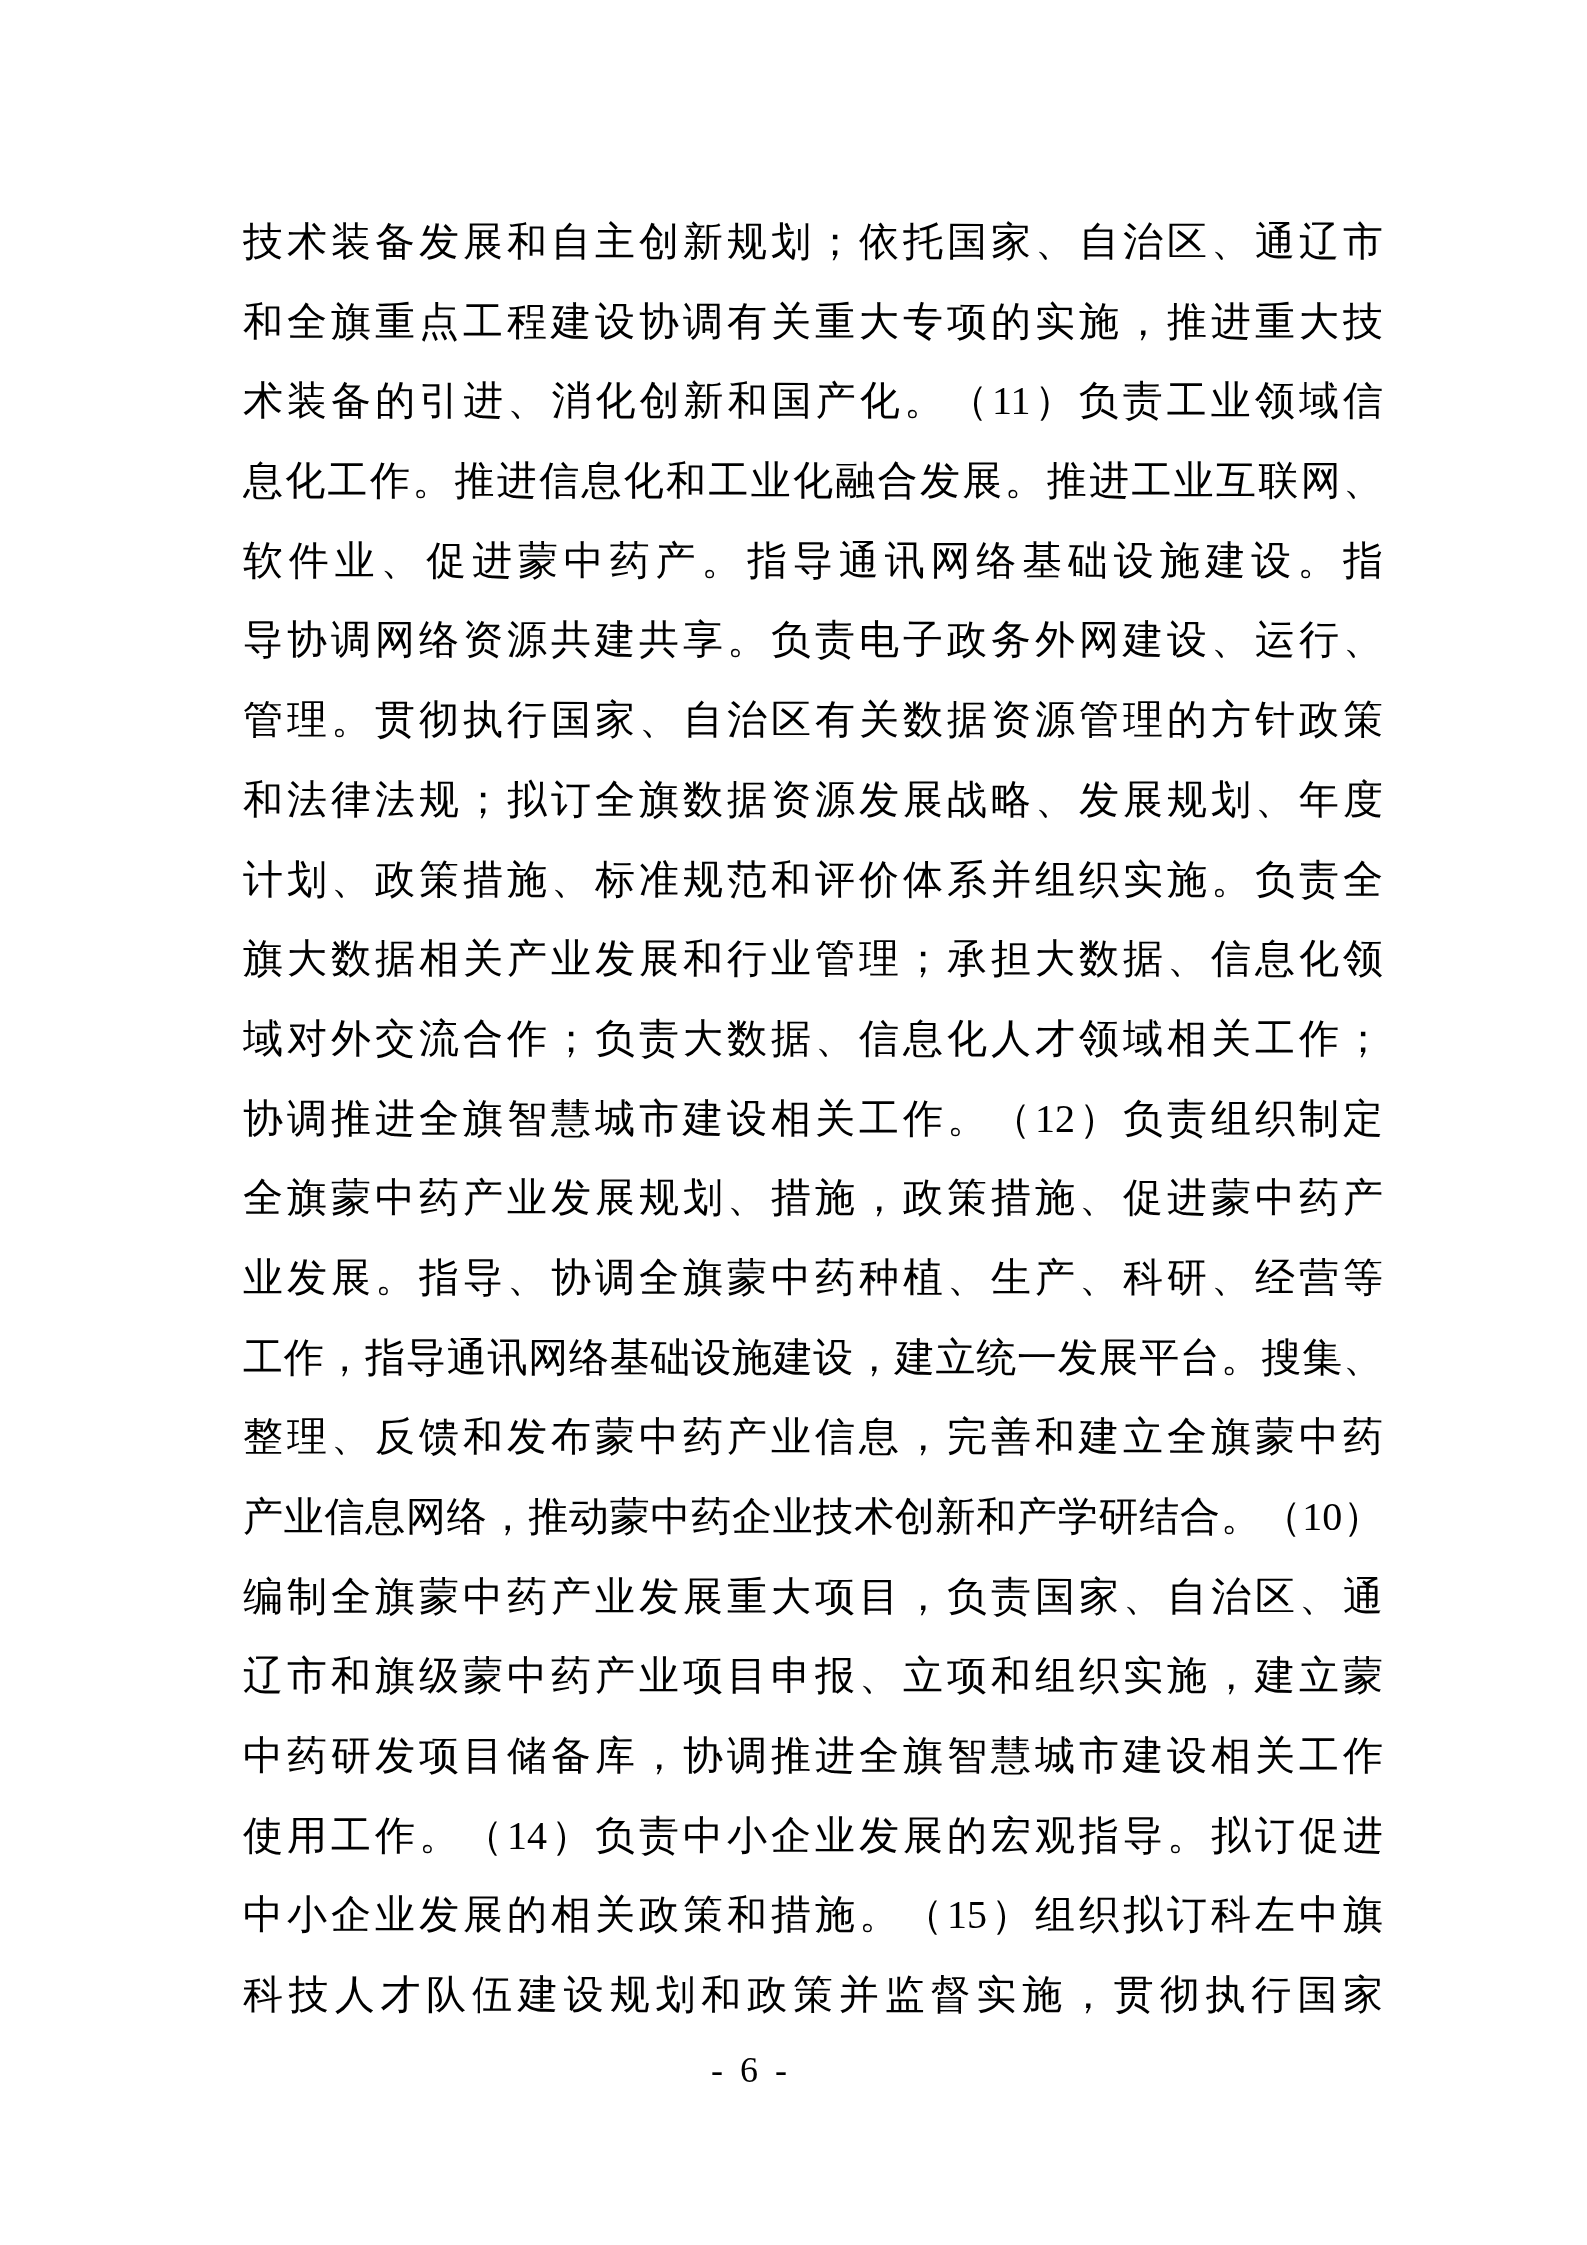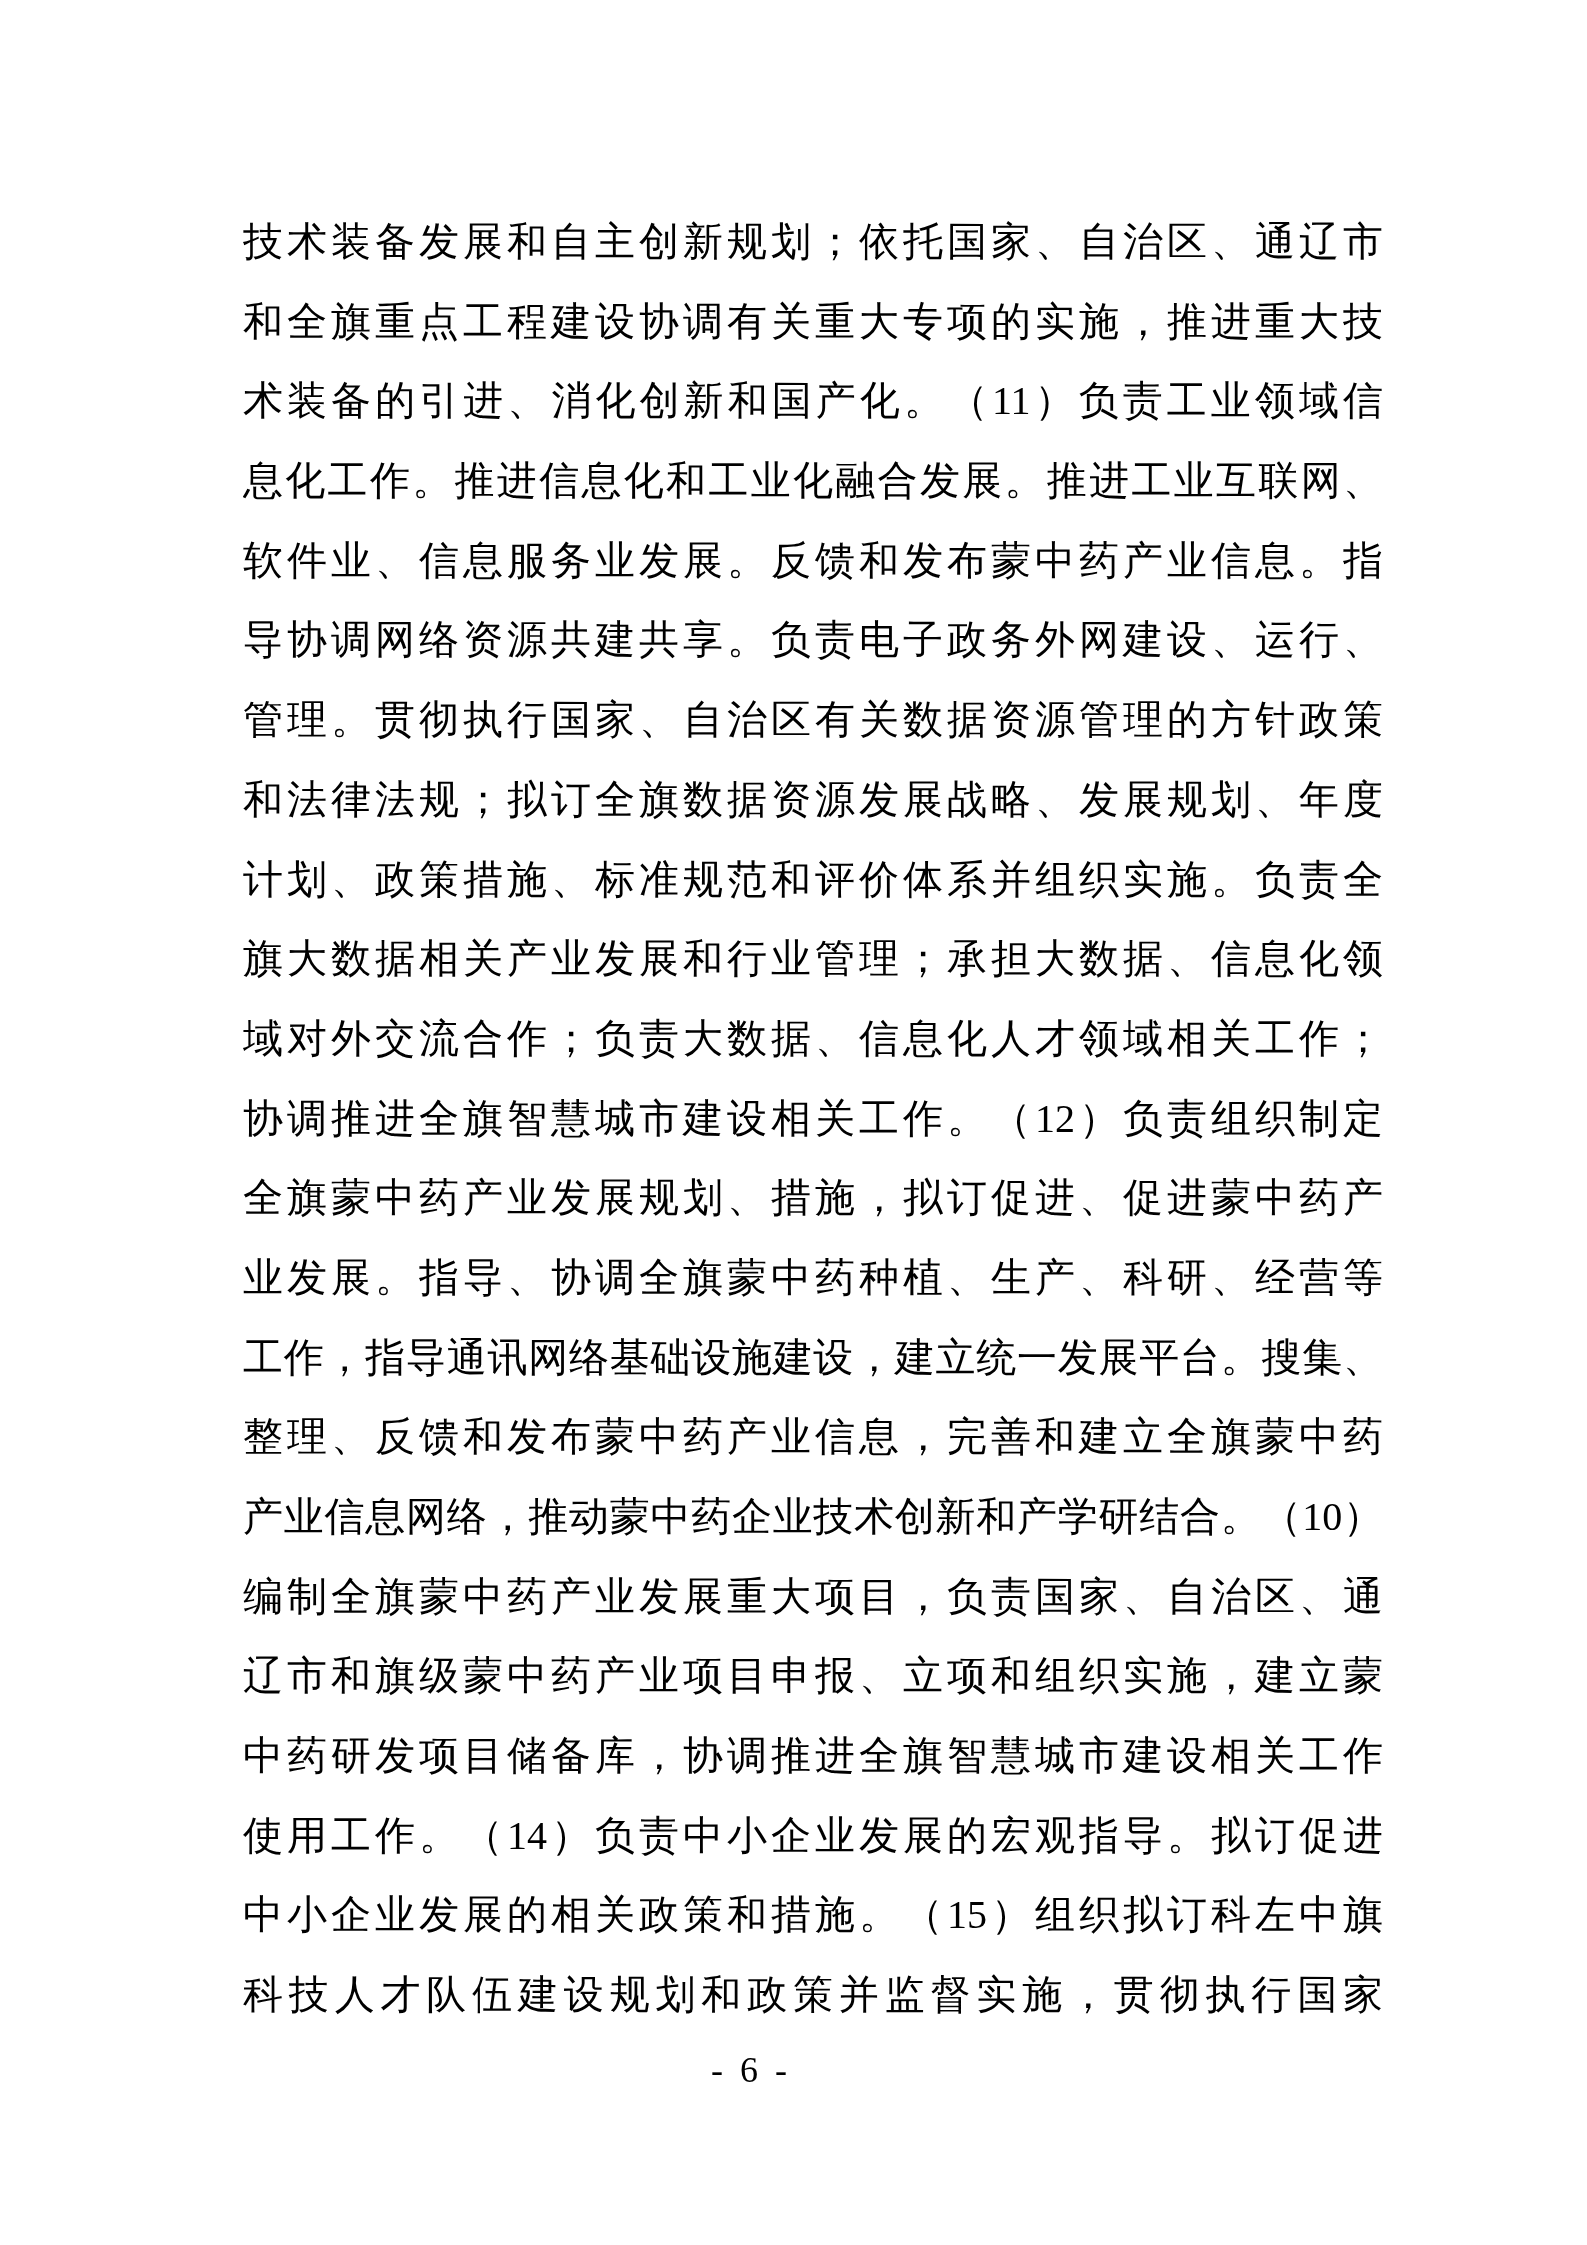--- a/index.html
+++ b/index.html
@@ -47,29 +47,29 @@
 </style>
 </head>
 <body>
 
 <div class="page">
   <div class="text-block">
     <div class="line">技术装备发展和自主创新规划；依托国家、自治区、通辽市</div>
     <div class="line">和全旗重点工程建设协调有关重大专项的实施，推进重大技</div>
     <div class="line">术装备的引进、消化创新和国产化。（11）负责工业领域信</div>
     <div class="line">息化工作。推进信息化和工业化融合发展。推进工业互联网、</div>
-    <div class="line">软件业、信息服务业发展。反馈和发布蒙中药产业信息。指</div>
+    <div class="line">软件业、促进蒙中药产。指导通讯网络基础设施建设。指</div>
     <div class="line">导协调网络资源共建共享。负责电子政务外网建设、运行、</div>
     <div class="line">管理。贯彻执行国家、自治区有关数据资源管理的方针政策</div>
     <div class="line">和法律法规；拟订全旗数据资源发展战略、发展规划、年度</div>
     <div class="line">计划、政策措施、标准规范和评价体系并组织实施。负责全</div>
     <div class="line">旗大数据相关产业发展和行业管理；承担大数据、信息化领</div>
     <div class="line">域对外交流合作；负责大数据、信息化人才领域相关工作；</div>
     <div class="line">协调推进全旗智慧城市建设相关工作。（12）负责组织制定</div>
-    <div class="line">全旗蒙中药产业发展规划、措施，拟订促进、促进蒙中药产</div>
+    <div class="line">全旗蒙中药产业发展规划、措施，政策措施、促进蒙中药产</div>
     <div class="line">业发展。指导、协调全旗蒙中药种植、生产、科研、经营等</div>
     <div class="line">工作，指导通讯网络基础设施建设，建立统一发展平台。搜集、</div>
     <div class="line">整理、反馈和发布蒙中药产业信息，完善和建立全旗蒙中药</div>
     <div class="line">产业信息网络，推动蒙中药企业技术创新和产学研结合。（10）</div>
     <div class="line">编制全旗蒙中药产业发展重大项目，负责国家、自治区、通</div>
     <div class="line">辽市和旗级蒙中药产业项目申报、立项和组织实施，建立蒙</div>
     <div class="line">中药研发项目储备库，协调推进全旗智慧城市建设相关工作</div>
     <div class="line">使用工作。（14）负责中小企业发展的宏观指导。拟订促进</div>
     <div class="line">中小企业发展的相关政策和措施。（15）组织拟订科左中旗</div>
     <div class="line">科技人才队伍建设规划和政策并监督实施，贯彻执行国家</div>

